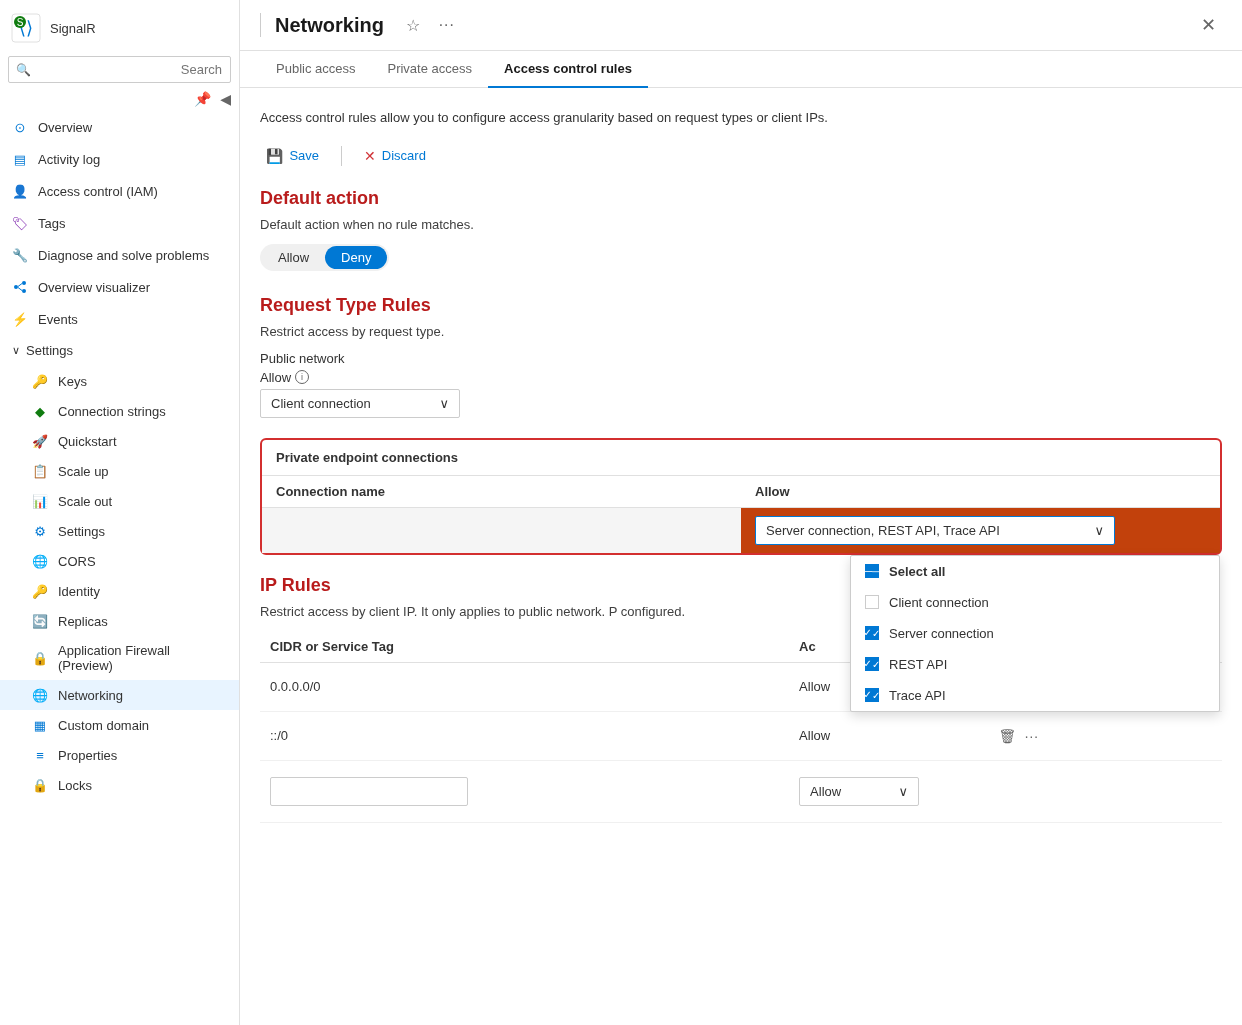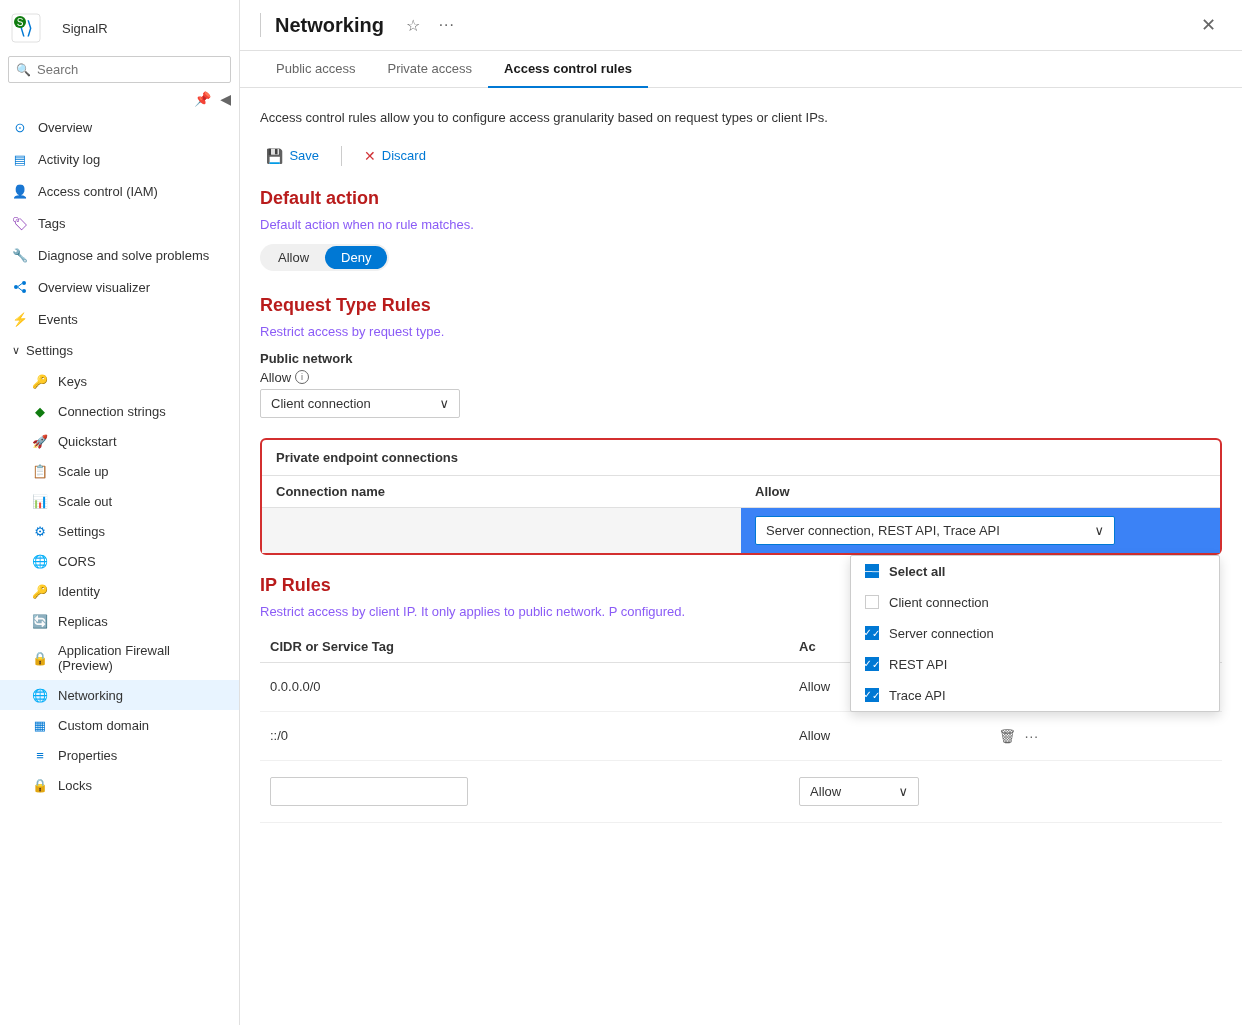--- a/index.html
+++ b/index.html
@@ -23,33 +23,33 @@
       gap: 8px;
     }
     .sidebar-logo {
       width: 32px;
       height: 32px;
     }
     .sidebar-title {
       font-size: 13px;
       color: #333;
       font-weight: 400;
-      margin-left: 12px;
     }
     .sidebar-search {
       margin: 0 8px 8px 8px;
       position: relative;
     }
     .sidebar-search input {
       width: 100%;
       padding: 5px 8px 5px 28px;
       border: 1px solid #ccc;
       border-radius: 2px;
       font-size: 13px;
       outline: none;
+      text-align: right;
     }
     .sidebar-search .search-icon {
       position: absolute;
       left: 8px;
       top: 50%;
       transform: translateY(-50%);
       color: #666;
       font-size: 12px;
     }
     .nav-item {
@@ -207,21 +207,21 @@
 
     
     .section-title {
       font-size: 18px;
       font-weight: 600;
       color: #b91c1c;
       margin-bottom: 8px;
     }
     .section-desc {
       font-size: 13px;
-      color: #8b5cf6;
+      color: #404040;
       margin-bottom: 12px;
     }
 
     
     .toggle-group {
       display: flex;
       align-items: center;
       background: #f0f0f0;
       border-radius: 20px;
       padding: 2px;
@@ -236,21 +236,21 @@
       color: #333;
     }
     .toggle-option.selected {
       background: #0078d4;
       color: #fff;
     }
 
     
     .dropdown-label {
       font-size: 13px;
-      font-weight: 700;
+      font-weight: 400;
       color: #333;
       margin-bottom: 4px;
       display: flex;
       align-items: flex-start;
       gap: 4px;
     }
     .dropdown-label .info-icon {
       width: 14px;
       height: 14px;
       border-radius: 50%;
@@ -636,21 +636,21 @@
       <table class="endpoint-table">
         <thead>
           <tr>
             <th style="width:50%;">Connection name</th>
             <th>Allow</th>
           </tr>
         </thead>
         <tbody>
           <tr>
             <td style="background:#f5f5f5;">&nbsp;</td>
-            <td style="background:#3b82f6;position:relative;">
+            <td style="background:#c2410c;position:relative;">
               <div class="endpoint-dropdown">
                 <span>Server connection, REST API, Trace API</span>
                 <span>∨</span>
               </div>
 
               <div class="dropdown-menu">
                 <div class="dropdown-menu-item select-all">
                   <div class="checkbox partial">
                     <span style="color:#fff;font-size:11px;line-height:1;">─</span>
                   </div>

